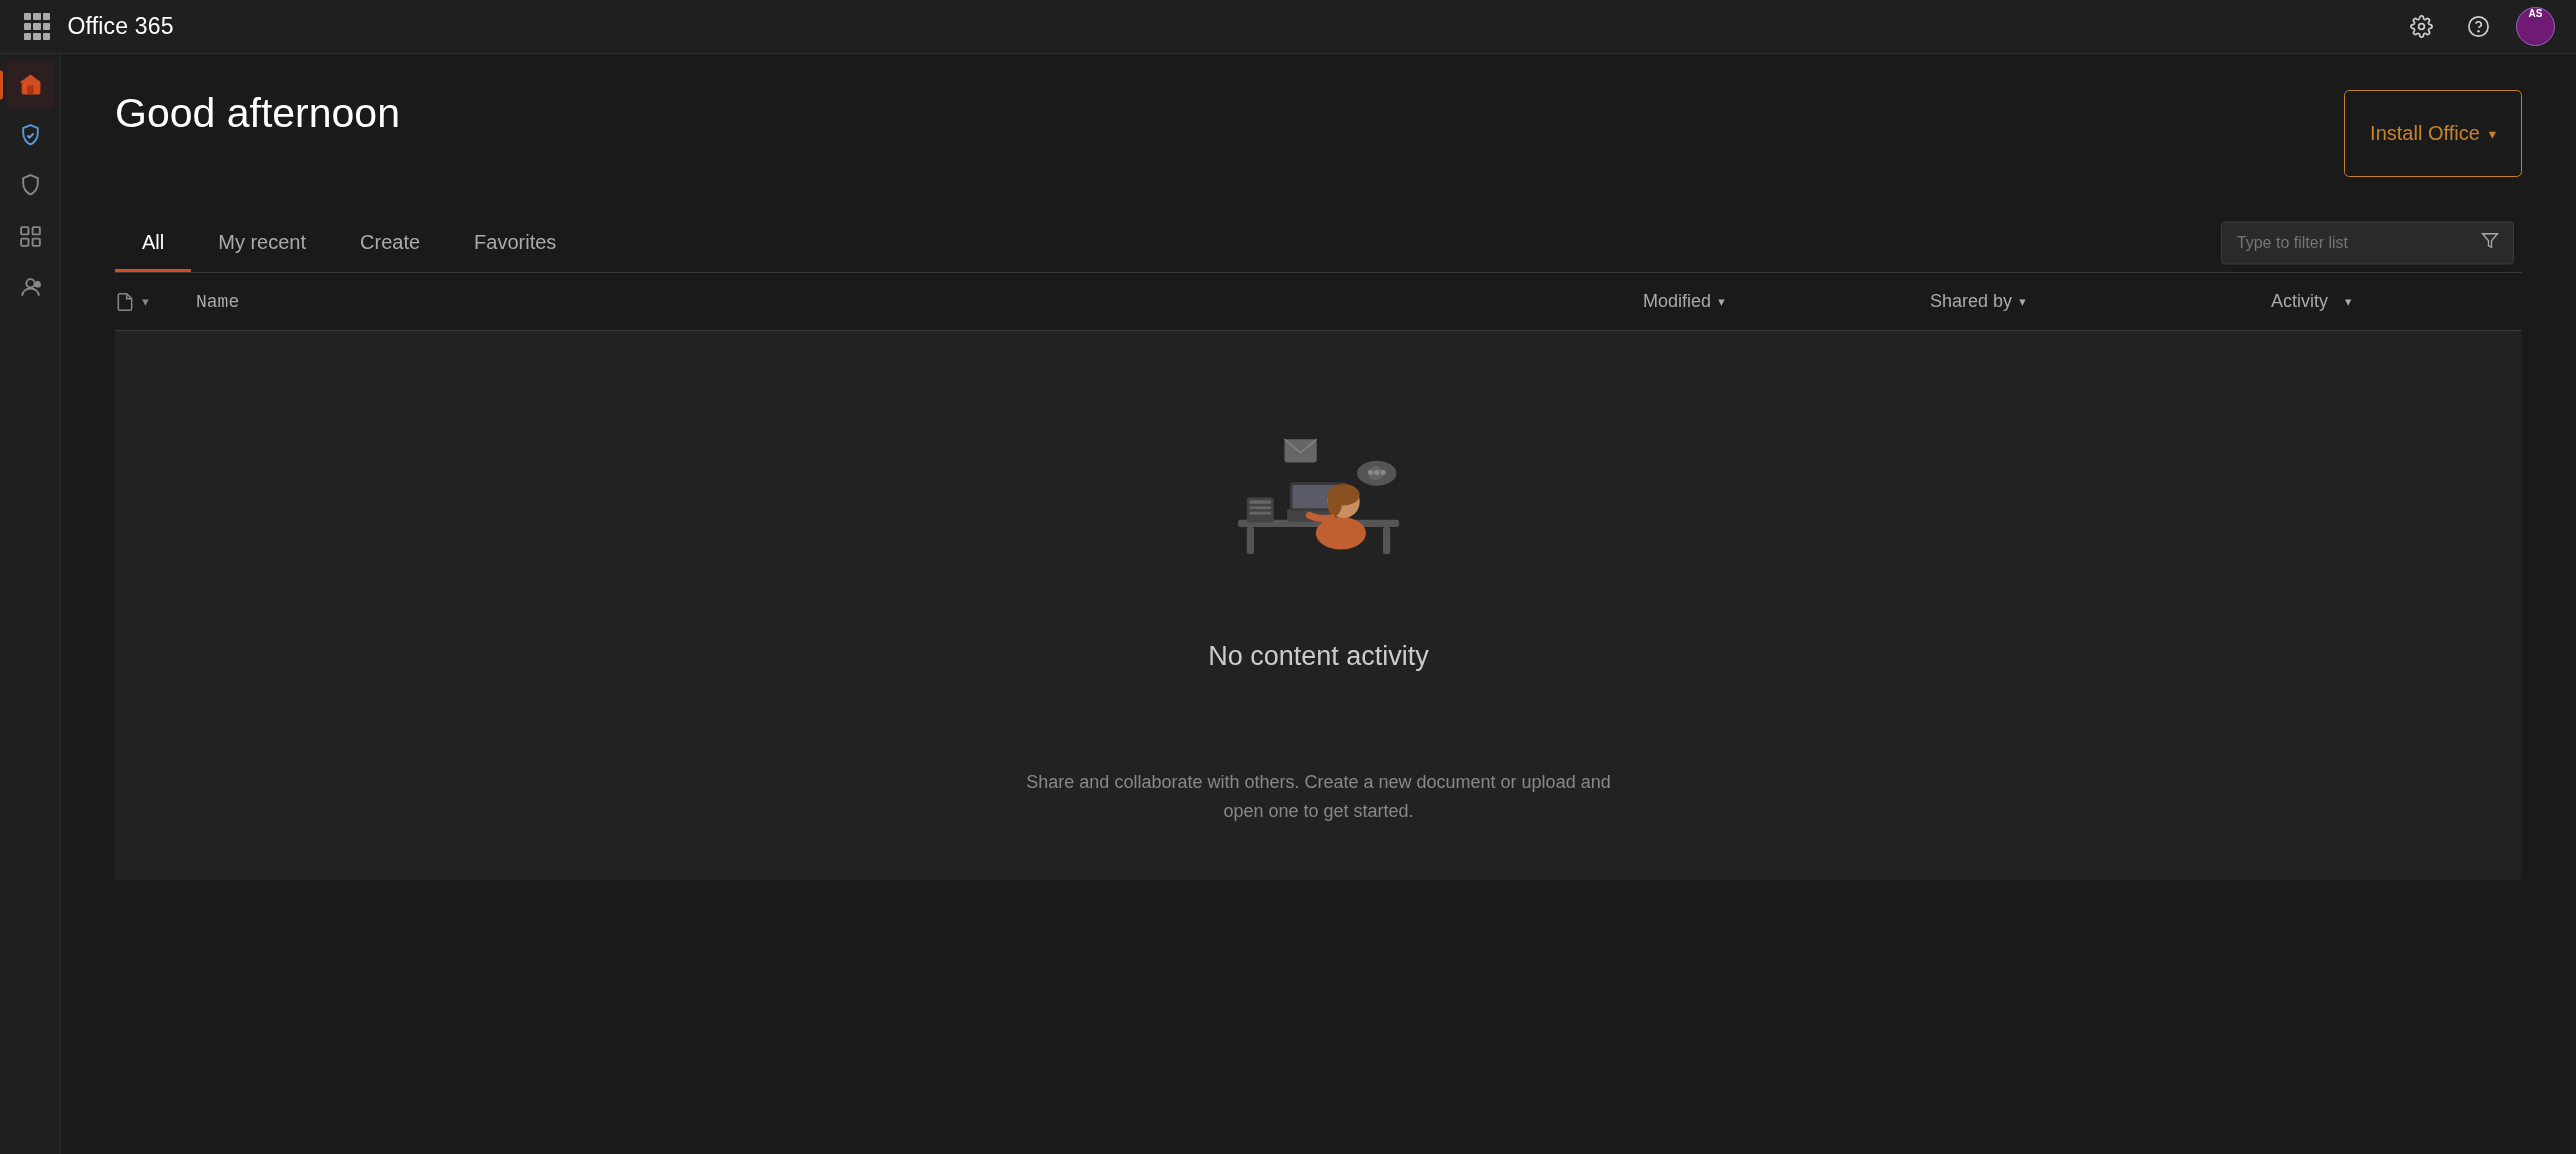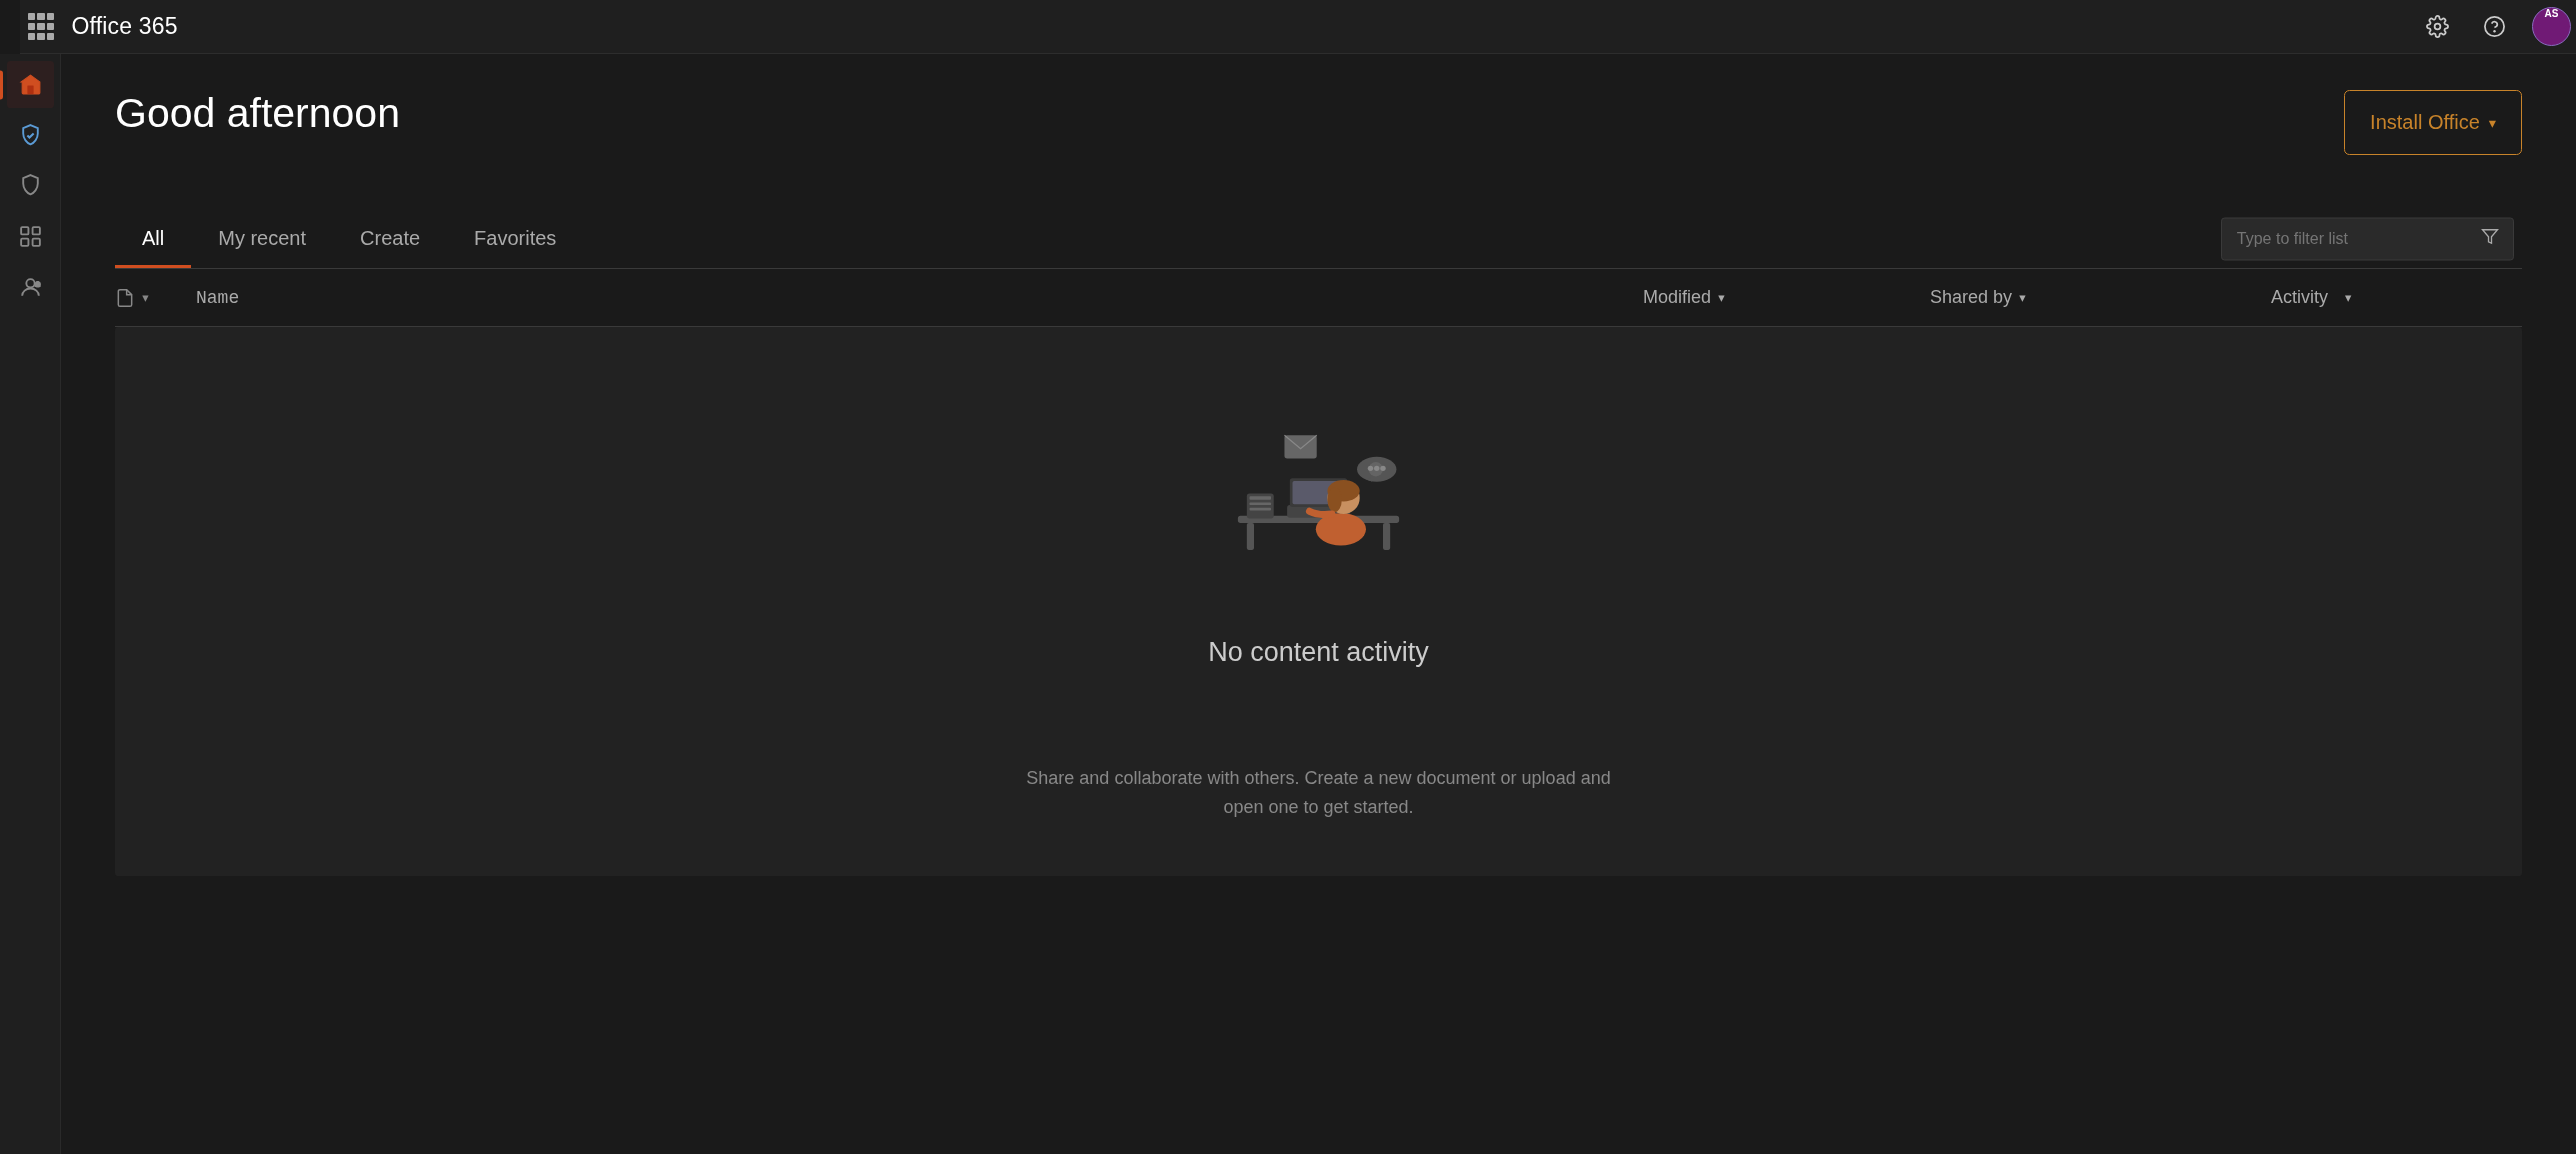--- a/index.html
+++ b/index.html
@@ -18,24 +18,23 @@
       display: flex;
       flex-direction: column;
     }
 
     
     .top-bar {
       display: flex;
       align-items: center;
       background-color: #1f1f1f;
       height: 54px;
-      padding: 0 5px;
+      padding: 0 21px;
       border-bottom: 0.9px solid #2d2d2d;
       flex-shrink: 0;
-      margin-left: 20px;
     }
 
     .top-bar-left {
       display: flex;
       align-items: center;
       gap: 14.4px;
     }
 
     .waffle-icon {
       width: 32px;
@@ -321,21 +320,21 @@
       justify-content: space-between;
       margin-bottom: 36px;
     }
 
     .install-btn {
       display: flex;
       align-items: center;
       gap: 9px;
       border: 1.3px solid #c8832a;
       color: #c8832a;
-      padding: 20px 25px;
+      padding: 31px 25px;
       border-radius: 5.4px;
       cursor: pointer;
       font-size: 20px;
       font-weight: 500;
       background: transparent;
     }
 
     .chevron-down {
       font-size: 14.4px;
     }

